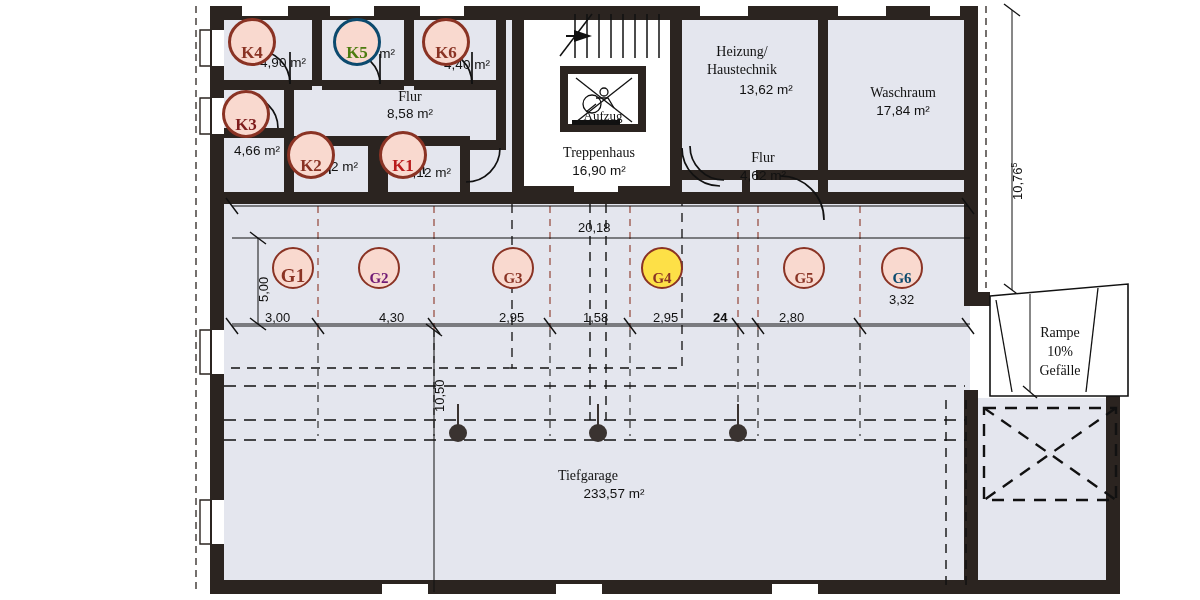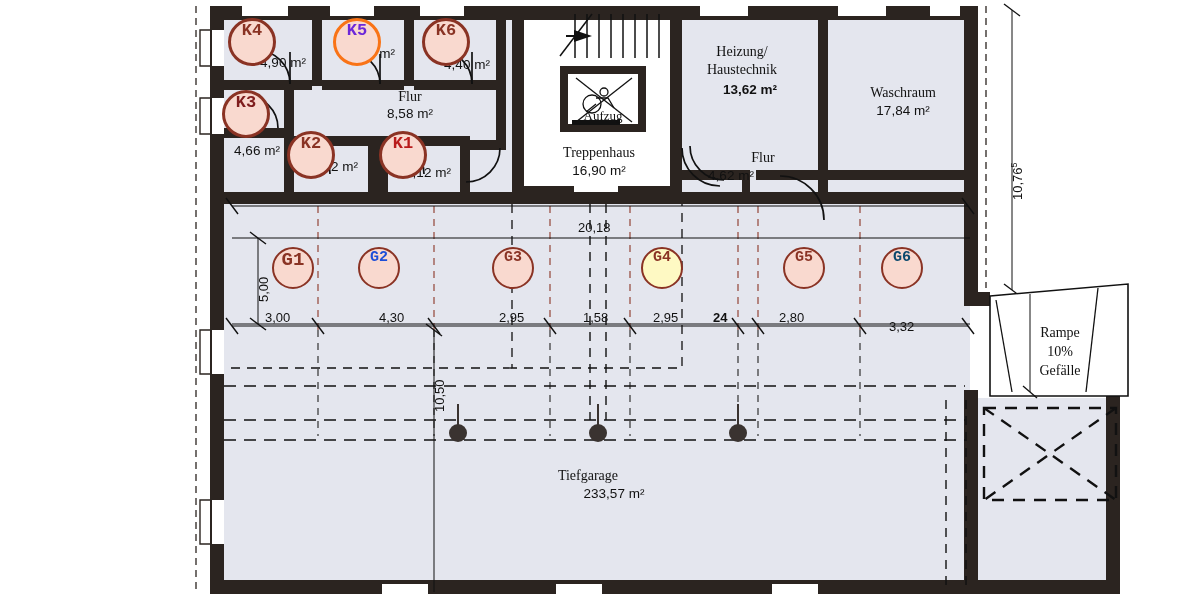--- a/index.html
+++ b/index.html
@@ -8,22 +8,22 @@
   #plan{position:relative;width:1200px;height:600px;background:#fff;}
   svg{position:absolute;left:0;top:0;}
   .lbl{position:absolute;white-space:nowrap;line-height:1.12;text-align:center;
        font-family:"Liberation Serif",serif;color:#111;}
   .rmname{font-size:14px;}
   .rmarea{font-size:13.5px;font-family:"Liberation Sans",sans-serif;}
   .dim{position:absolute;font-family:"Liberation Sans",sans-serif;font-size:13px;
        color:#111;white-space:nowrap;}
   .dimv{transform-origin:0 0;}
   .marker{position:absolute;border-radius:50%;
-          display:flex;align-items:flex-start;justify-content:center;
-          font-family:Liberation Mono, monospace;font-weight:bold;}
+          display:flex;align-items:flex-end;justify-content:center;
+          font-family:Liberation Serif, serif;font-weight:bold;}
   .marker span{pointer-events:none;}
 </style>
 </head>
 <body>
 
 <div id="plan">
 
   <svg width="1200" height="600" viewBox="0 0 1200 600">
 
     <g>
@@ -313,41 +313,41 @@
   <div class="lbl rmname" style="left:350px;top:89px;width:120px;">Flur</div>
   <div class="lbl rmarea" style="left:350px;top:106px;width:120px;">8,58 m²</div>
 
   <div class="lbl rmname" style="left:534px;top:145px;width:130px;">Treppenhaus</div>
   <div class="lbl rmarea" style="left:534px;top:163px;width:130px;">16,90 m²</div>
 
   <div class="lbl rmname" style="left:558px;top:109px;width:90px;font-size:13px;">Aufzug</div>
 
   <div class="lbl rmname" style="left:672px;top:44px;width:140px;">Heizung/</div>
   <div class="lbl rmname" style="left:672px;top:62px;width:140px;">Haustechnik</div>
-  <div class="lbl rmarea" style="left:680px;top:82px;width:140px;font-weight:bold;">13,62 m²</div>
+  <div class="lbl rmarea" style="left:696px;top:82px;width:140px;">13,62 m²</div>
 
   <div class="lbl rmname" style="left:838px;top:85px;width:130px;">Waschraum</div>
   <div class="lbl rmarea" style="left:838px;top:103px;width:130px;">17,84 m²</div>
 
   <div class="lbl rmname" style="left:718px;top:150px;width:90px;">Flur</div>
-  <div class="lbl rmarea" style="left:686px;top:168px;width:90px;">4,62 m²</div>
+  <div class="lbl rmarea" style="left:718px;top:168px;width:90px;">4,62 m²</div>
 
   <div class="lbl rmname" style="left:498px;top:468px;width:180px;">Tiefgarage</div>
   <div class="lbl rmarea" style="left:524px;top:486px;width:180px;">233,57 m²</div>
 
   <div class="lbl rmname" style="left:1000px;top:325px;width:120px;">Rampe</div>
   <div class="lbl rmname" style="left:1000px;top:344px;width:120px;">10%</div>
   <div class="lbl rmname" style="left:1000px;top:363px;width:120px;">Gefälle</div>
 
   <div class="marker" style="left:228px;top:18px;width:42px;height:42px;font-size:17px;
        border:3px solid #8a3324;background:#f9d9cf;color:#8a3324;">
     <span>K4</span>
   </div>
   <div class="marker" style="left:333px;top:18px;width:42px;height:42px;font-size:17px;
-       border:3px solid #f97316;background:#f9d9cf;color:#6d28d9;">
+       border:3px solid #0c4a6e;background:#f9d9cf;color:#4d7c0f;">
     <span>K5</span>
   </div>
   <div class="marker" style="left:422px;top:18px;width:42px;height:42px;font-size:17px;
        border:3px solid #8a3324;background:#f9d9cf;color:#8a3324;">
     <span>K6</span>
   </div>
   <div class="marker" style="left:222px;top:90px;width:42px;height:42px;font-size:17px;
        border:3px solid #8a3324;background:#f9d9cf;color:#7f1d1d;">
     <span>K3</span>
   </div>
@@ -358,48 +358,48 @@
   <div class="marker" style="left:379px;top:131px;width:42px;height:42px;font-size:17px;
        border:3px solid #8a3324;background:#f9d9cf;color:#b91c1c;">
     <span>K1</span>
   </div>
 
   <div class="marker" style="left:272px;top:247px;width:38px;height:38px;font-size:19px;
        border:2.6px solid #8a3324;background:#f9d9cf;color:#8a3324;">
     <span>G1</span>
   </div>
   <div class="marker" style="left:358px;top:247px;width:38px;height:38px;font-size:15px;
-       border:2.6px solid #8a3324;background:#f9d9cf;color:#1d4ed8;">
+       border:2.6px solid #8a3324;background:#f9d9cf;color:#701a75;">
     <span>G2</span>
   </div>
   <div class="marker" style="left:492px;top:247px;width:38px;height:38px;font-size:15px;
        border:2.6px solid #8a3324;background:#f9d9cf;color:#8a3324;">
     <span>G3</span>
   </div>
   <div class="marker" style="left:641px;top:247px;width:38px;height:38px;font-size:15px;
-       border:2.6px solid #8a3324;background:#fef9c3;color:#8a3324;">
+       border:2.6px solid #8a3324;background:#fde047;color:#8a3324;">
     <span>G4</span>
   </div>
   <div class="marker" style="left:783px;top:247px;width:38px;height:38px;font-size:15px;
        border:2.6px solid #8a3324;background:#f9d9cf;color:#8a3324;">
     <span>G5</span>
   </div>
   <div class="marker" style="left:881px;top:247px;width:38px;height:38px;font-size:15px;
        border:2.6px solid #8a3324;background:#f9d9cf;color:#0c4a6e;">
     <span>G6</span>
   </div>
 
   <div class="dim" style="left:265px;top:310px;">3,00</div>
   <div class="dim" style="left:379px;top:310px;">4,30</div>
   <div class="dim" style="left:499px;top:310px;">2,95</div>
   <div class="dim" style="left:583px;top:310px;">1,58</div>
   <div class="dim" style="left:653px;top:310px;">2,95</div>
   <div class="dim" style="left:713px;top:310px;font-weight:bold;">24</div>
   <div class="dim" style="left:779px;top:310px;">2,80</div>
-  <div class="dim" style="left:889px;top:319px;">3,32</div>
+  <div class="dim" style="left:889px;top:292px;">3,32</div>
 
   <div class="dim" style="left:578px;top:220px;">20,18</div>
 
   <div class="dim dimv" style="left:256px;top:302px;transform:rotate(-90deg);">5,00</div>
 
   <div class="dim dimv" style="left:432px;top:412px;transform:rotate(-90deg);">10,50</div>
 
   <div class="dim dimv" style="left:1009px;top:200px;transform:rotate(-90deg);">
     <span>10,76</span><sup style="font-size:9px;">5</sup>
   </div>

